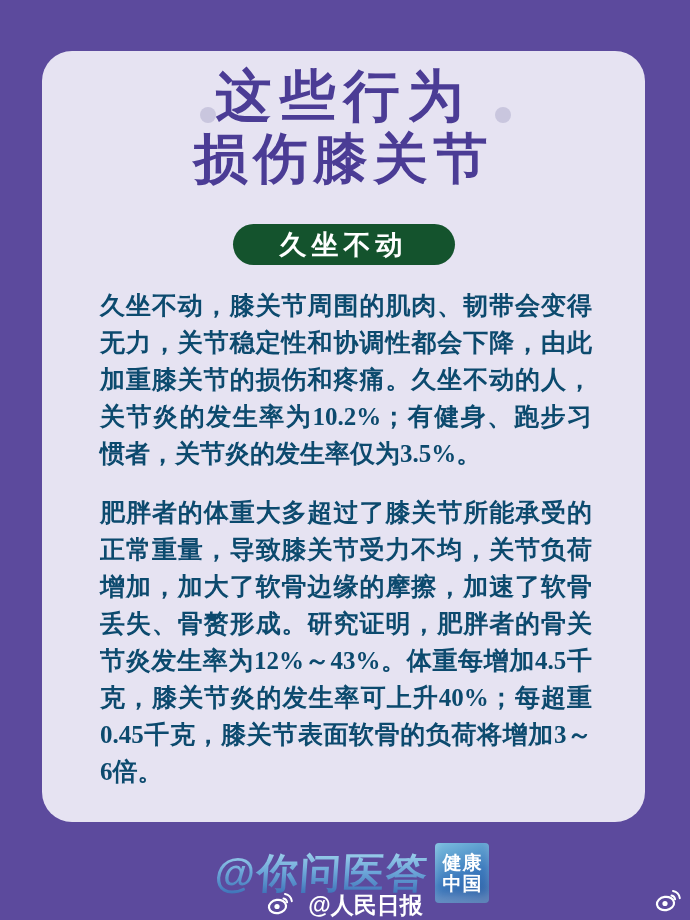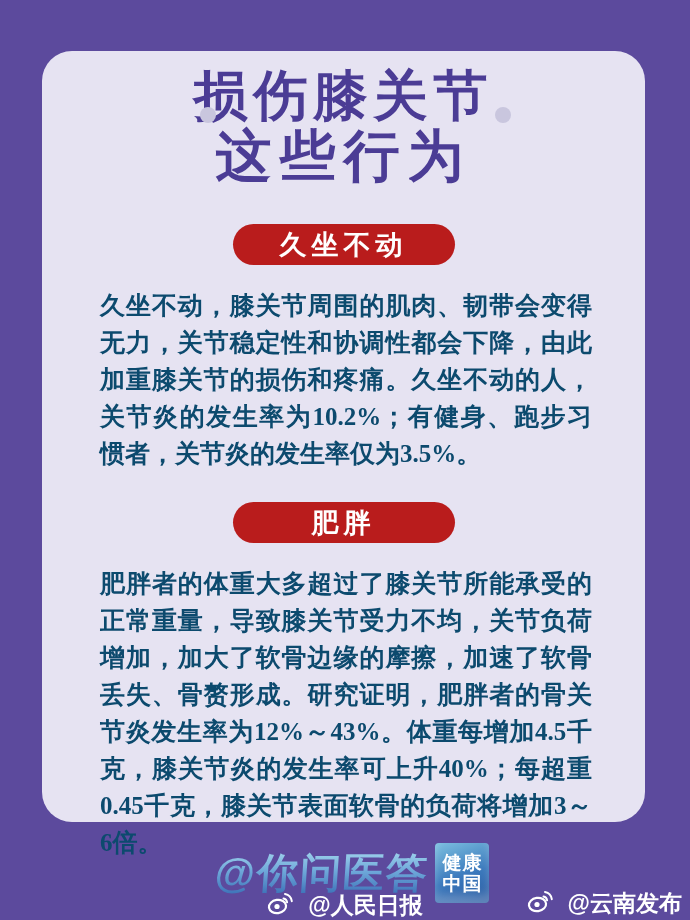--- a/index.html
+++ b/index.html
@@ -19,21 +19,21 @@
   .title-line1 { font-size:56px; letter-spacing:8px; }
   .title-line2 { font-size:54px; letter-spacing:6px; }
   .side-dot {
     position:absolute; width:16px; height:16px; border-radius:50%;
     background:#C9C6DE; top:56px;
   }
   .dot-left { left:158px; }
   .dot-right { right:134px; }
   .badge {
     width:222px; height:41px; margin:0 auto; border-radius:21px;
-    background:#b91c1c; color:#FFFFFF; font-weight:700; font-size:27px;
+    background:#14532d; color:#FFFFFF; font-weight:700; font-size:27px;
     letter-spacing:5px; display:flex; align-items:center; justify-content:center;
   }
   .badge-1 { margin-top:36px; }
   .badge-2 { margin-top:30px; }
   .body-text {
     margin:22px 53px 0 58px;
     font-family:"Liberation Serif","DejaVu Serif",serif;
     font-size:25px; line-height:37px; font-weight:700;
     color:#0c4a6e; text-align:justify; text-justify:inter-ideograph;
   }
@@ -64,28 +64,27 @@
   .credit-right { top:888px; right:8px; }
   .weibo-icon { display:inline-block; }
 </style>
 </head>
 <body>
 
 <div class="card">
   <div class="title-wrap">
     <span class="side-dot dot-left"></span>
     <span class="side-dot dot-right"></span>
+    <div class="title-line title-line1">这些行为</div>
     <div class="title-line title-line2">损伤膝关节</div>
-    <div class="title-line title-line1">这些行为</div>
   </div>
 
   <div class="badge badge-1">久坐不动</div>
   <p class="body-text">久坐不动，膝关节周围的肌肉、韧带会变得无力，关节稳定性和协调性都会下降，由此加重膝关节的损伤和疼痛。久坐不动的人，关节炎的发生率为10.2%；有健身、跑步习惯者，关节炎的发生率仅为3.5%。</p>
 
-  <div class="badge badge-2">肥胖</div>
   <p class="body-text">肥胖者的体重大多超过了膝关节所能承受的正常重量，导致膝关节受力不均，关节负荷增加，加大了软骨边缘的摩擦，加速了软骨丢失、骨赘形成。研究证明，肥胖者的骨关节炎发生率为12%～43%。体重每增加4.5千克，膝关节炎的发生率可上升40%；每超重0.45千克，膝关节表面软骨的负荷将增加3～6倍。</p>
 </div>
 
 <div class="footer-watermark-row">
   <span class="watermark-text">@你问医答</span>
   <span class="hc-logo">
     <span>健康</span>
     <span>中国</span>
   </span>
 </div>
@@ -104,14 +103,13 @@
 
 <div class="credit-row credit-right">
   <span class="weibo-icon">
     <svg width="27" height="24" viewBox="0 0 27 24">
       <ellipse cx="10.5" cy="15.5" rx="8.6" ry="6.6" fill="none" stroke="#FFFFFF" stroke-width="2.2" transform="rotate(-8 10.5 15.5)"></ellipse>
       <circle cx="10" cy="15.5" r="2.6" fill="#FFFFFF"></circle>
       <path d="M16.5 7.5 a 4.5 4.5 0 0 1 3.6 3.8" fill="none" stroke="#FFFFFF" stroke-width="2" stroke-linecap="round"></path>
       <path d="M18 3 a 8.5 8.5 0 0 1 6.8 7.2" fill="none" stroke="#FFFFFF" stroke-width="2" stroke-linecap="round"></path>
     </svg>
   </span>
-  <span>@云南发布</span>
 </div>
 
 </body></html>

